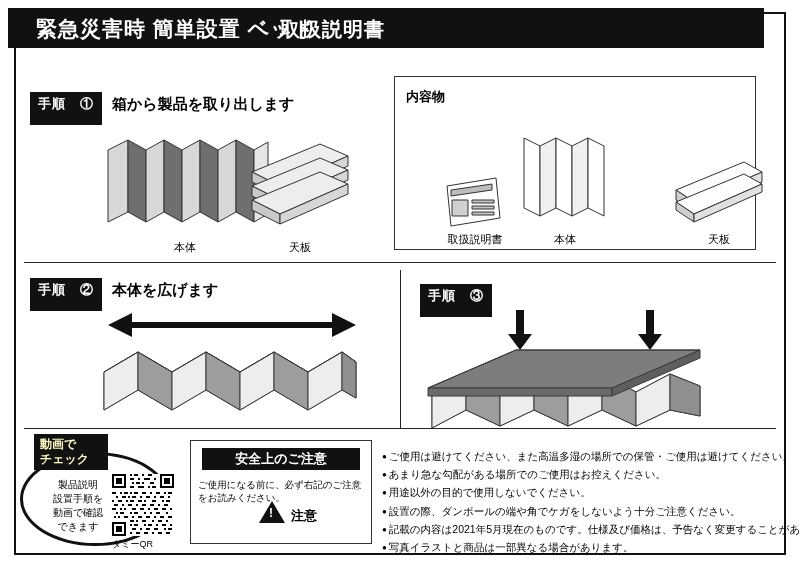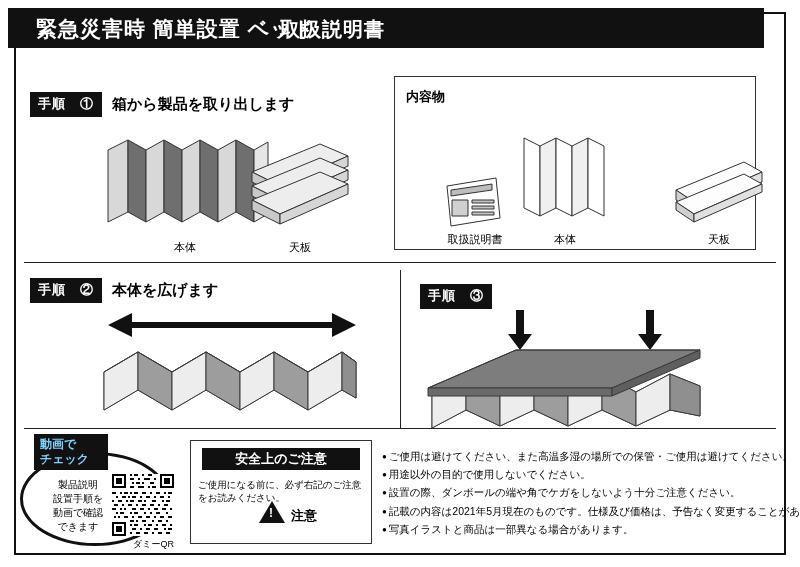--- a/index.html
+++ b/index.html
@@ -67,21 +67,21 @@
     margin-top: 41px;
   }
 
   
   .step-chip {
     position: absolute;
     background: #111;
     color: #fff;
     font-size: 13px;
     font-weight: bold;
-    padding: 3px 8px 4px 8px;
+    padding: 3px 8px 12px 8px;
     letter-spacing: 1px;
     white-space: nowrap;
   }
   .step-head {
     position: absolute;
     font-size: 15px;
     font-weight: bold;
     white-space: nowrap;
   }
 
@@ -123,21 +123,21 @@
   }
 
   
   .video-badge {
     position: absolute;
     left: 34px;
     top: 434px;
     width: 74px;
     height: 36px;
     background: #111;
-    color: #7dd3fc;
+    color: #fef9c3;
     font-size: 12px;
     font-weight: bold;
     line-height: 15px;
     padding: 3px 0 0 6px;
     box-sizing: border-box;
   }
   .video-circle {
     position: absolute;
     left: 20px;
     top: 452px;
@@ -161,21 +161,21 @@
     left: 112px;
     top: 474px;
     width: 62px;
     height: 62px;
   }
   .qr-label {
     position: absolute;
     left: 112px;
     top: 538px;
     width: 62px;
-    text-align: right;
+    text-align: left;
     font-size: 9px;
   }
 
   
   .safety-box {
     position: absolute;
     left: 190px;
     top: 440px;
     width: 182px;
     height: 104px;
@@ -543,19 +543,20 @@
   <div class="safety-box"></div>
   <div class="safety-title">安全上のご注意</div>
   <div class="safety-lead">ご使用になる前に、必ず右記のご注意をお読みください。</div>
   <div class="warn-mark">
     <span class="warn-tri"></span><span>注意</span>
   </div>
 
   <div class="notes">
     <ul>
       <li>ご使用は避けてください、また高温多湿の場所での保管・ご使用は避けてください。</li>
+      <li>あまり急な勾配がある場所でのご使用はお控えください。</li>
       <li>用途以外の目的で使用しないでください。</li>
       <li>設置の際、ダンボールの端や角でケガをしないよう十分ご注意ください。</li>
       <li>記載の内容は2021年5月現在のものです。仕様及び価格は、予告なく変更することがあります。</li>
       <li>写真イラストと商品は一部異なる場合があります。</li>
     </ul>
   </div>
 </div>
 
 </body></html>

